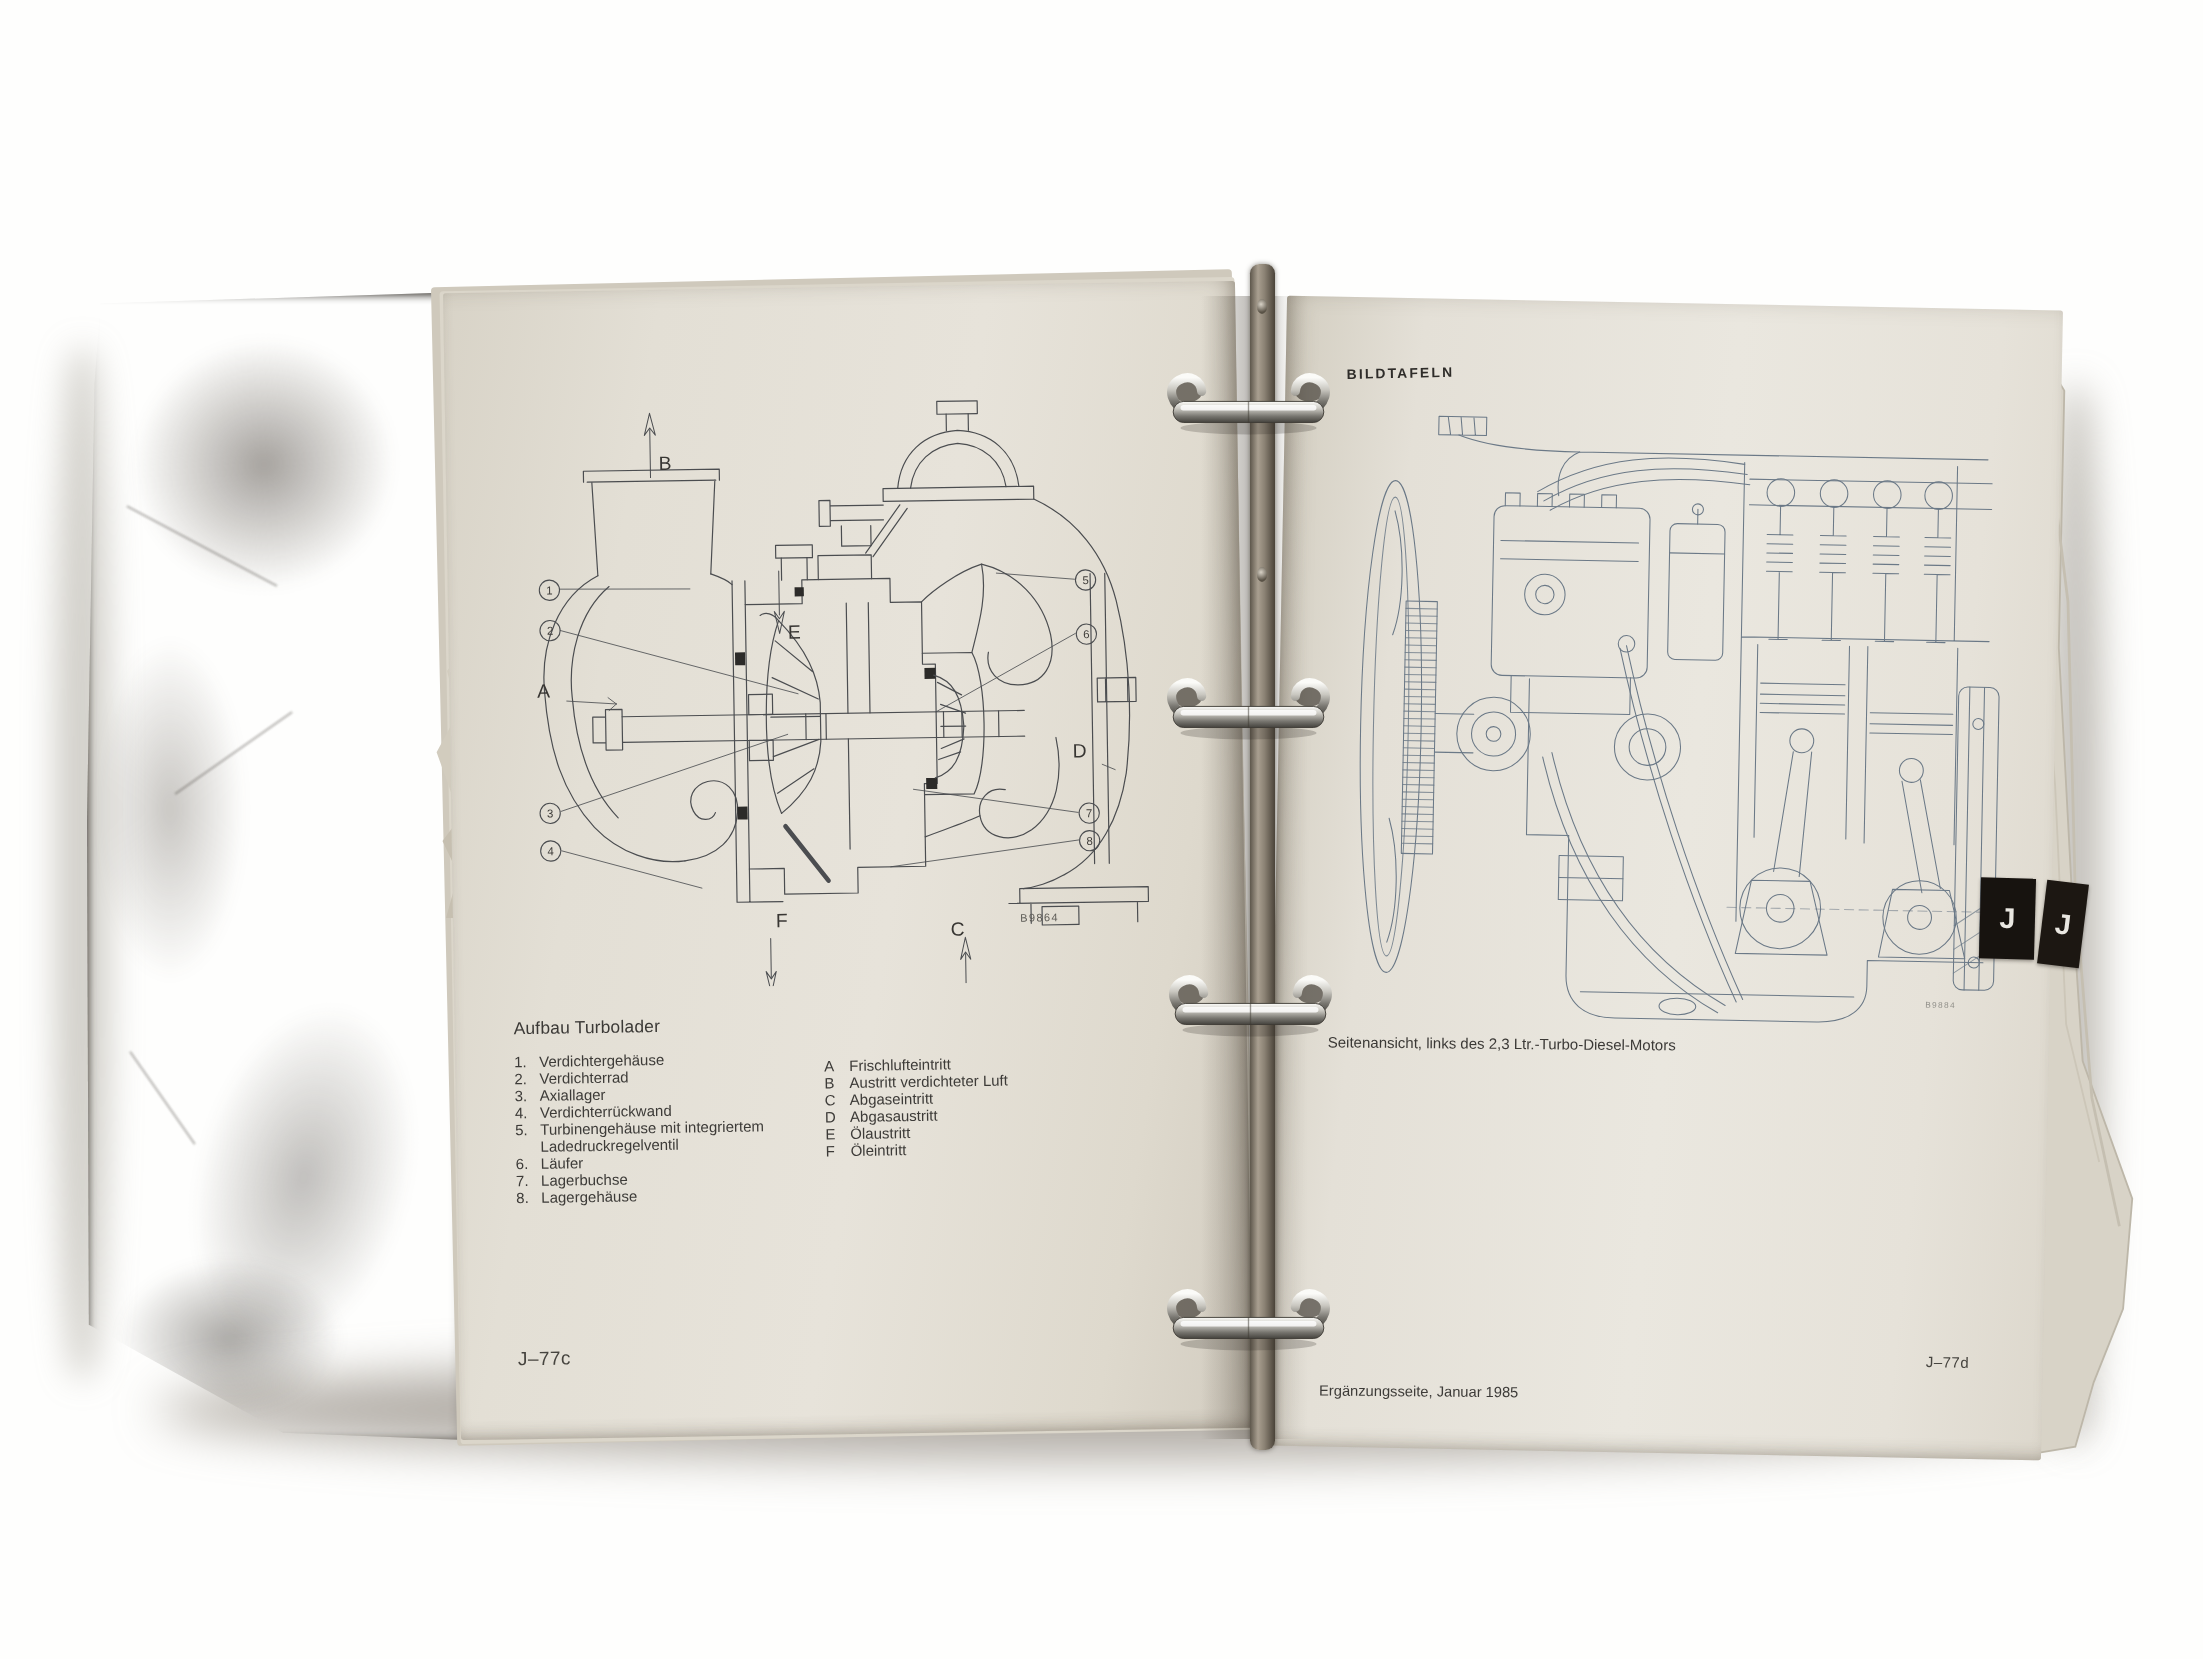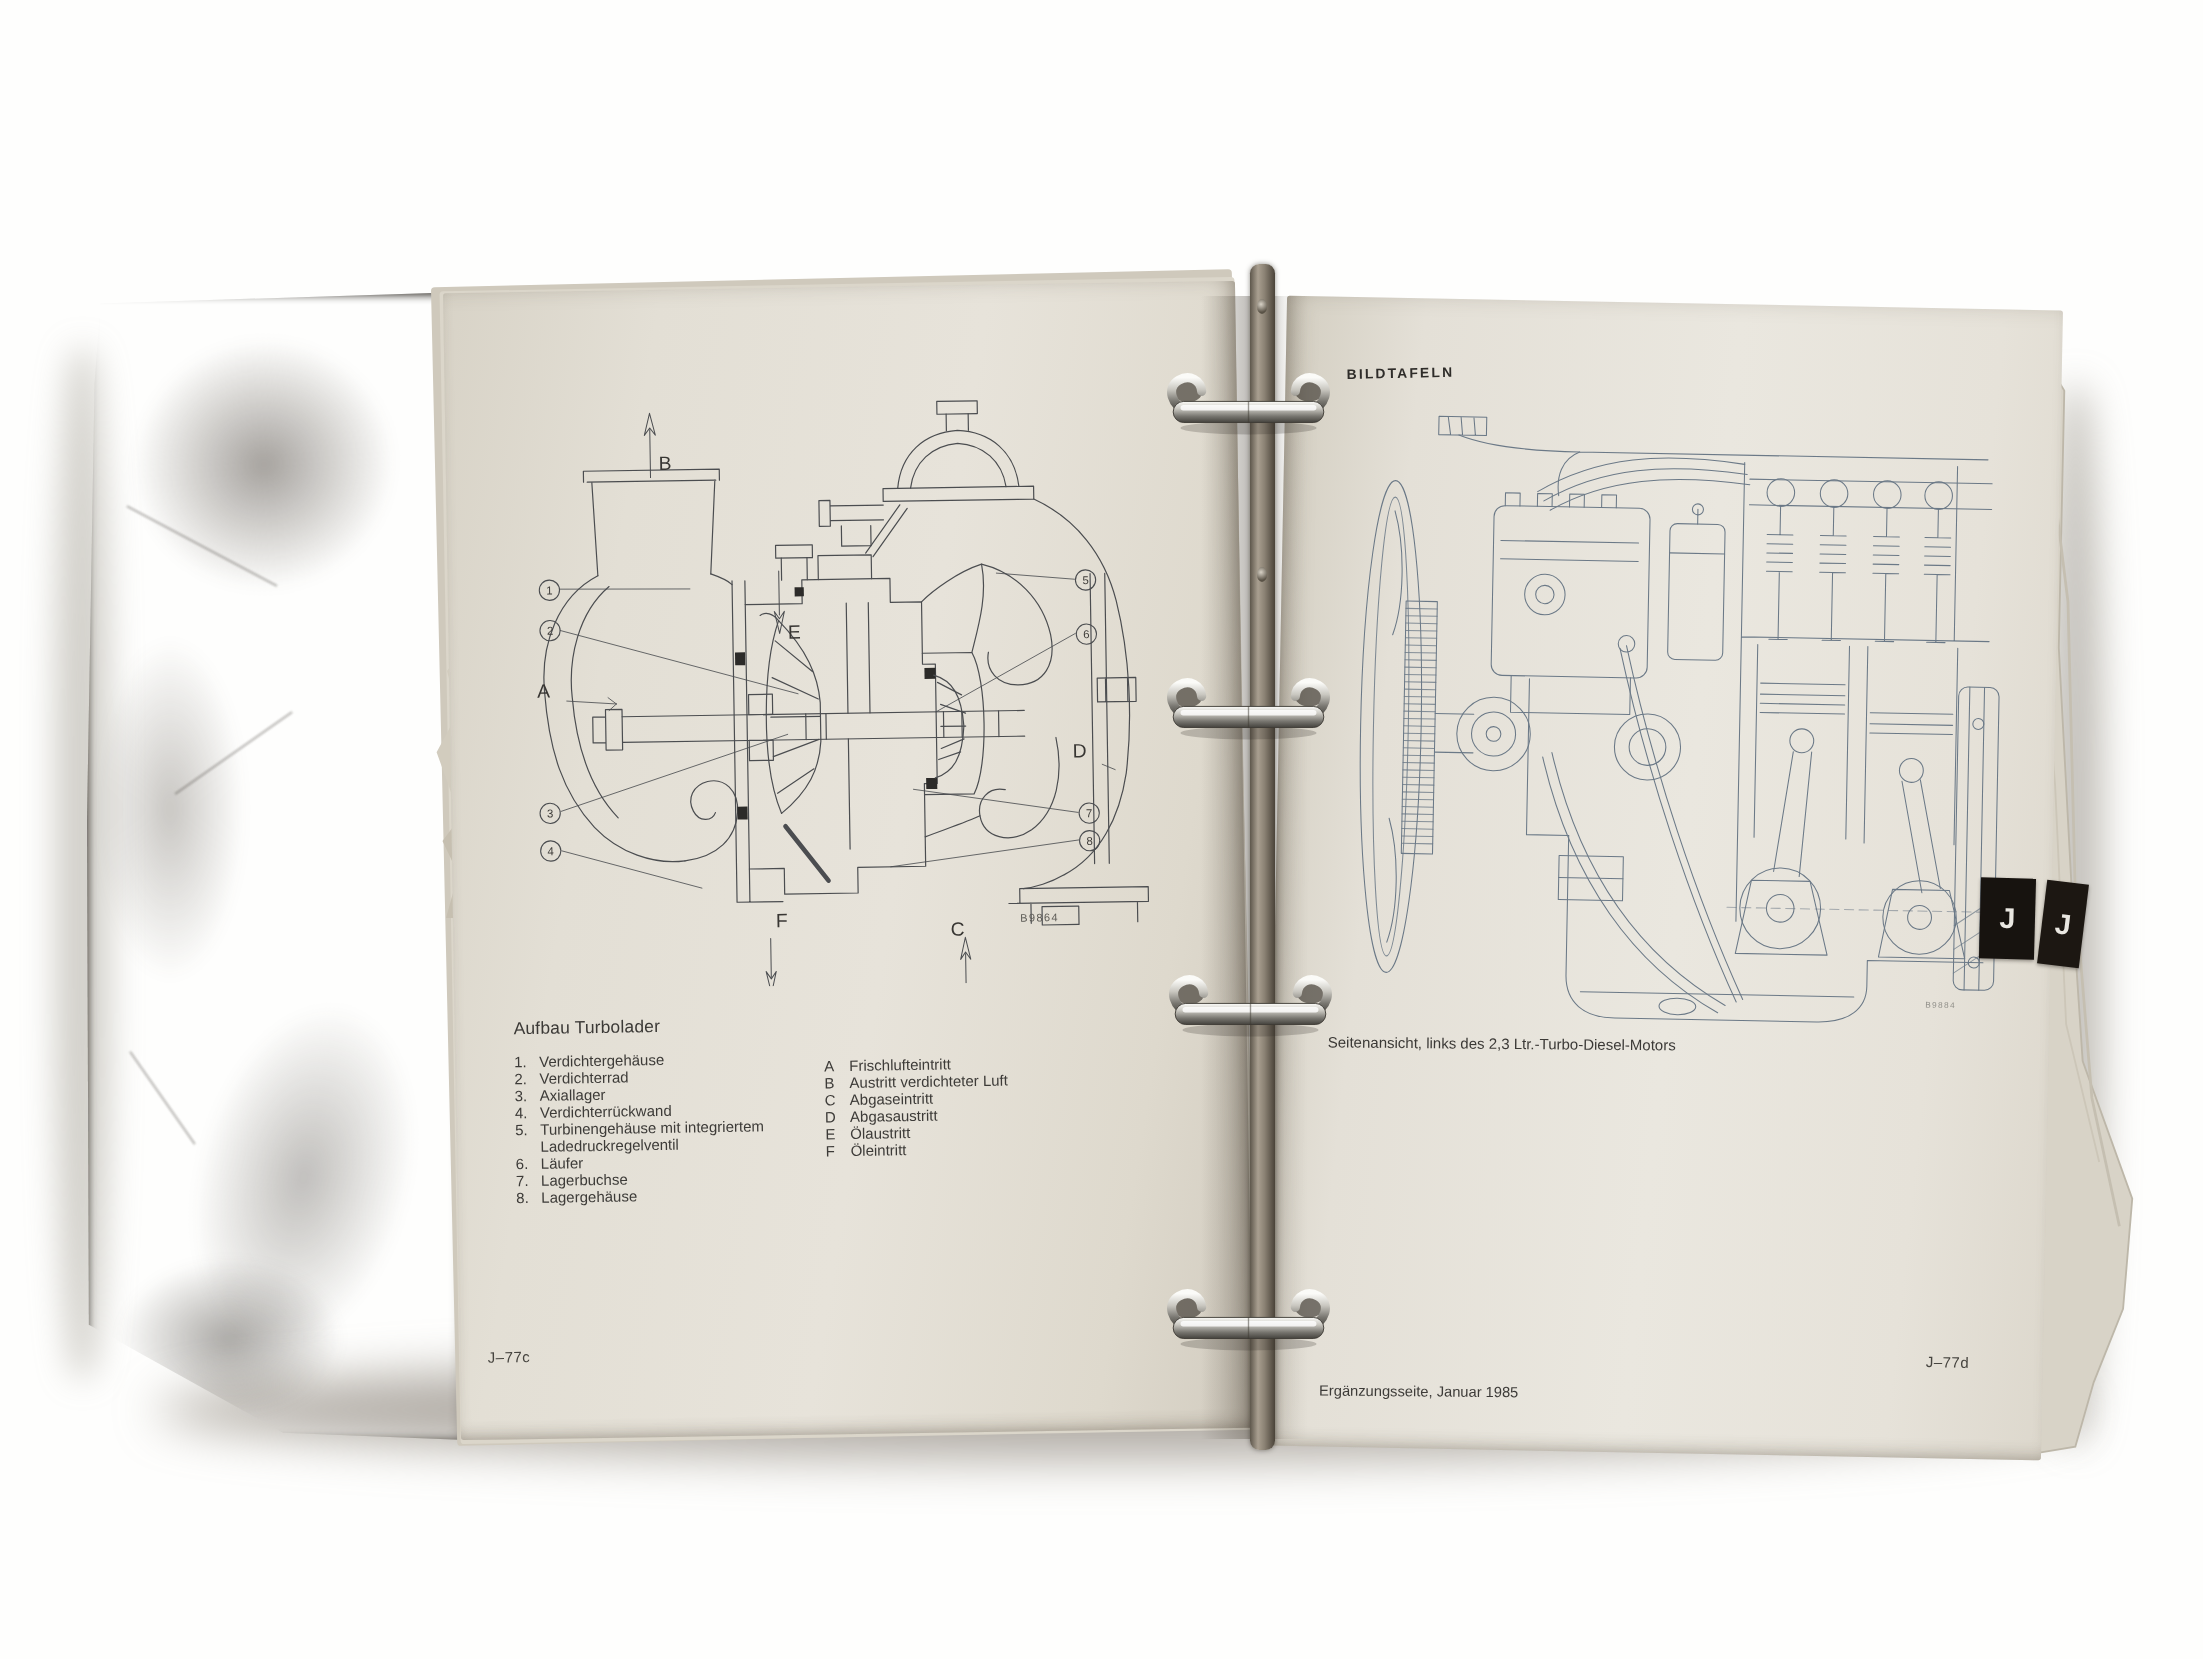--- a/index.html
+++ b/index.html
@@ -63,21 +63,21 @@
   .jtab.back{width:42px;height:84px;background:#1c1712;}
 
   
   .lp-title{left:59px;top:726px;font-size:17.4px;letter-spacing:0.2px;color:#3b3936;}
   .legend{font-size:15px;line-height:17px;color:#3d3b38;}
   .legend .lrow{display:flex;}
   .legend .lnum{width:25px;flex:0 0 25px;}
   .legend .lkey{width:25px;flex:0 0 25px;}
   .legend-num{left:59px;top:761px;}
   .legend-let{left:369px;top:770px;}
-  .pageno-left{left:28px;top:1056px;font-size:15px;color:#46443f;letter-spacing:0.5px;}
+  .pageno-left{left:58px;top:1056px;font-size:19px;color:#46443f;letter-spacing:0.5px;}
 
   
   .rp-header{left:61px;top:68px;font-size:13.8px;font-weight:bold;letter-spacing:2.2px;color:#2e2c29;transform:rotate(-2.2deg);}
   .rp-caption{left:55px;top:735px;font-size:15px;color:#3b3936;transform:rotate(-0.6deg);}
   .rp-footer{left:53px;top:1085px;font-size:14.7px;color:#3d3b38;transform:rotate(-0.6deg);}
   .rp-pageno{left:659px;top:1045px;font-size:15px;color:#46443f;letter-spacing:0.5px;}
 
   svg text{font-family:"Liberation Sans",sans-serif;}
   .dcode{letter-spacing:1.5px;}
 </style>

